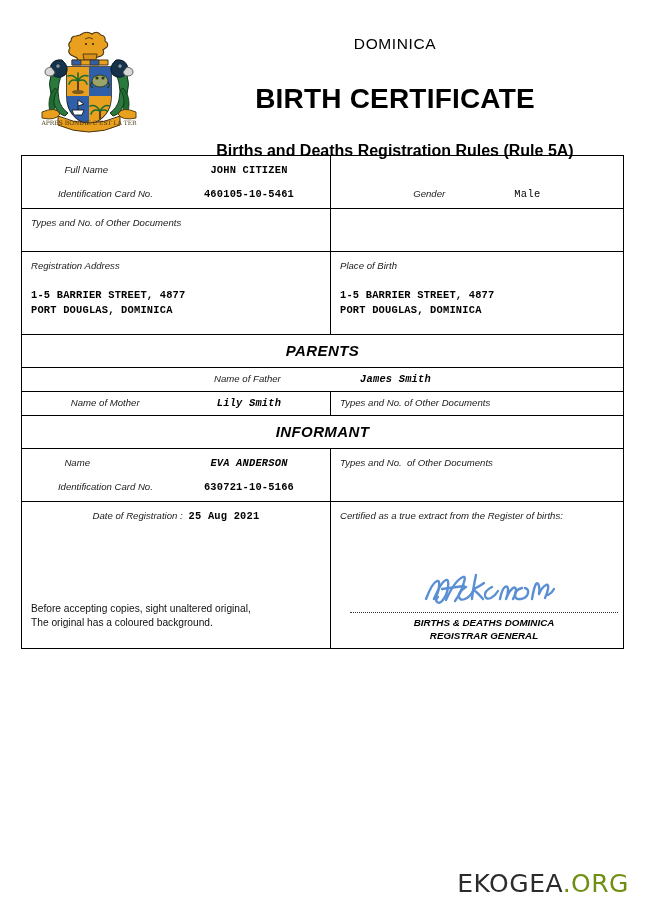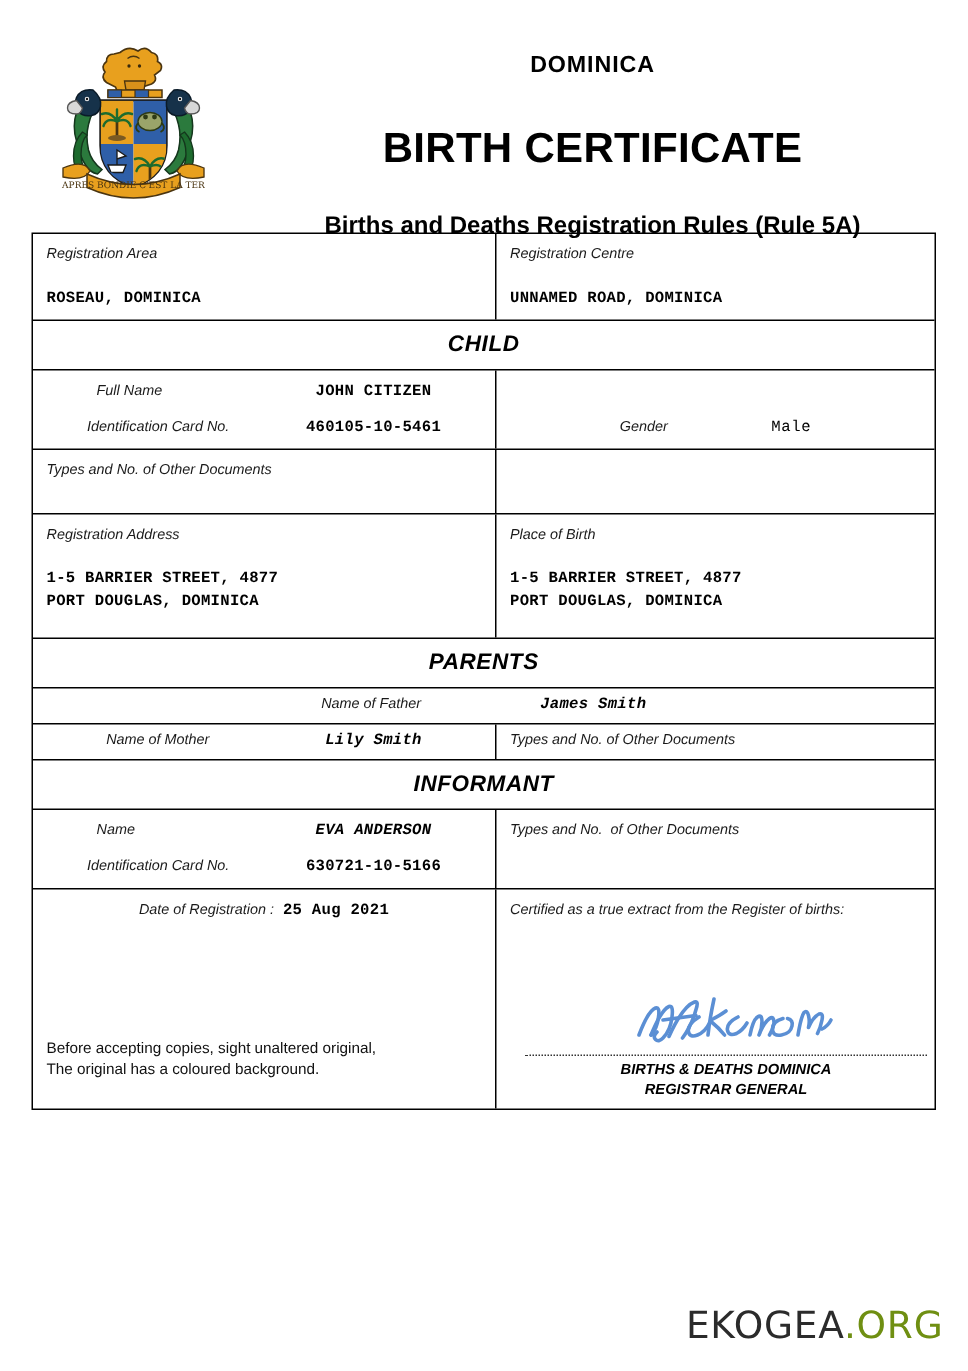--- a/index.html
+++ b/index.html
@@ -29,21 +29,21 @@
     width: 122px; height: 108px;
   }
   #header-text {
     position: absolute;
     left: 160px; top: 34px;
     width: 470px;
     text-align: center;
   }
   #country {
     font-size: 15.5px;
-    font-weight: bold;
+    font-weight: normal;
     letter-spacing: 0.6px;
     line-height: 20px;
   }
   #doc-title {
     font-size: 28px;
     font-weight: bold;
     letter-spacing: 0.2px;
     line-height: 42px;
     margin-top: 24px;
   }
@@ -257,36 +257,21 @@
 
   <div id="header-text">
     <div id="country">DOMINICA</div>
     <div id="doc-title">BIRTH CERTIFICATE</div>
     <div id="rules-line">Births and Deaths Registration Rules (Rule 5A)</div>
   </div>
 </div>
 
 <div id="cert">
 
-  <div class="row">
-    <div class="cell left">
-      <div class="label">Registration Area</div>
-      <div class="spacer-md"></div>
-      <div class="value">ROSEAU, DOMINICA</div>
-    </div>
-    <div class="cell right">
-      <div class="label">Registration Centre</div>
-      <div class="spacer-md"></div>
-      <div class="value">UNNAMED ROAD, DOMINICA</div>
-    </div>
-  </div>
-
-  <div class="row">
-    <div class="cell full section-head">CHILD</div>
-  </div>
+
 
   <div class="row">
     <div class="cell left">
       <div class="line">
         <span class="label gutter-155">Full Name</span>
         <span class="value">JOHN CITIZEN</span>
       </div>
       <div class="spacer-sm"></div>
       <div class="line">
         <span class="label gutter-155">Identification Card No.</span>

